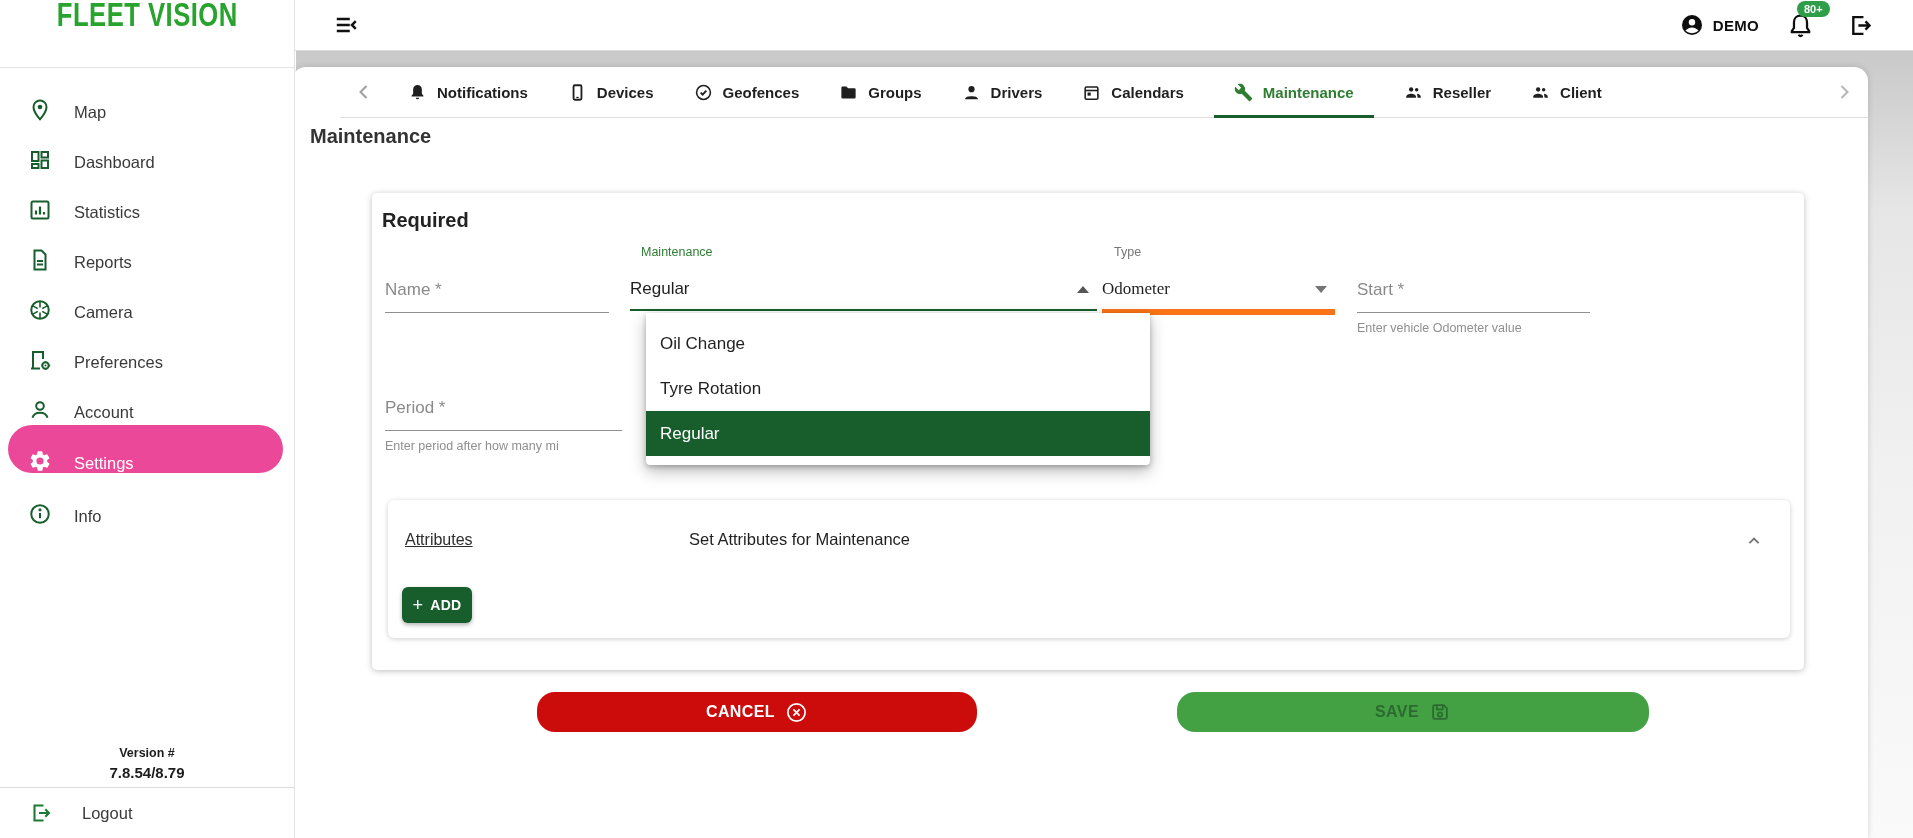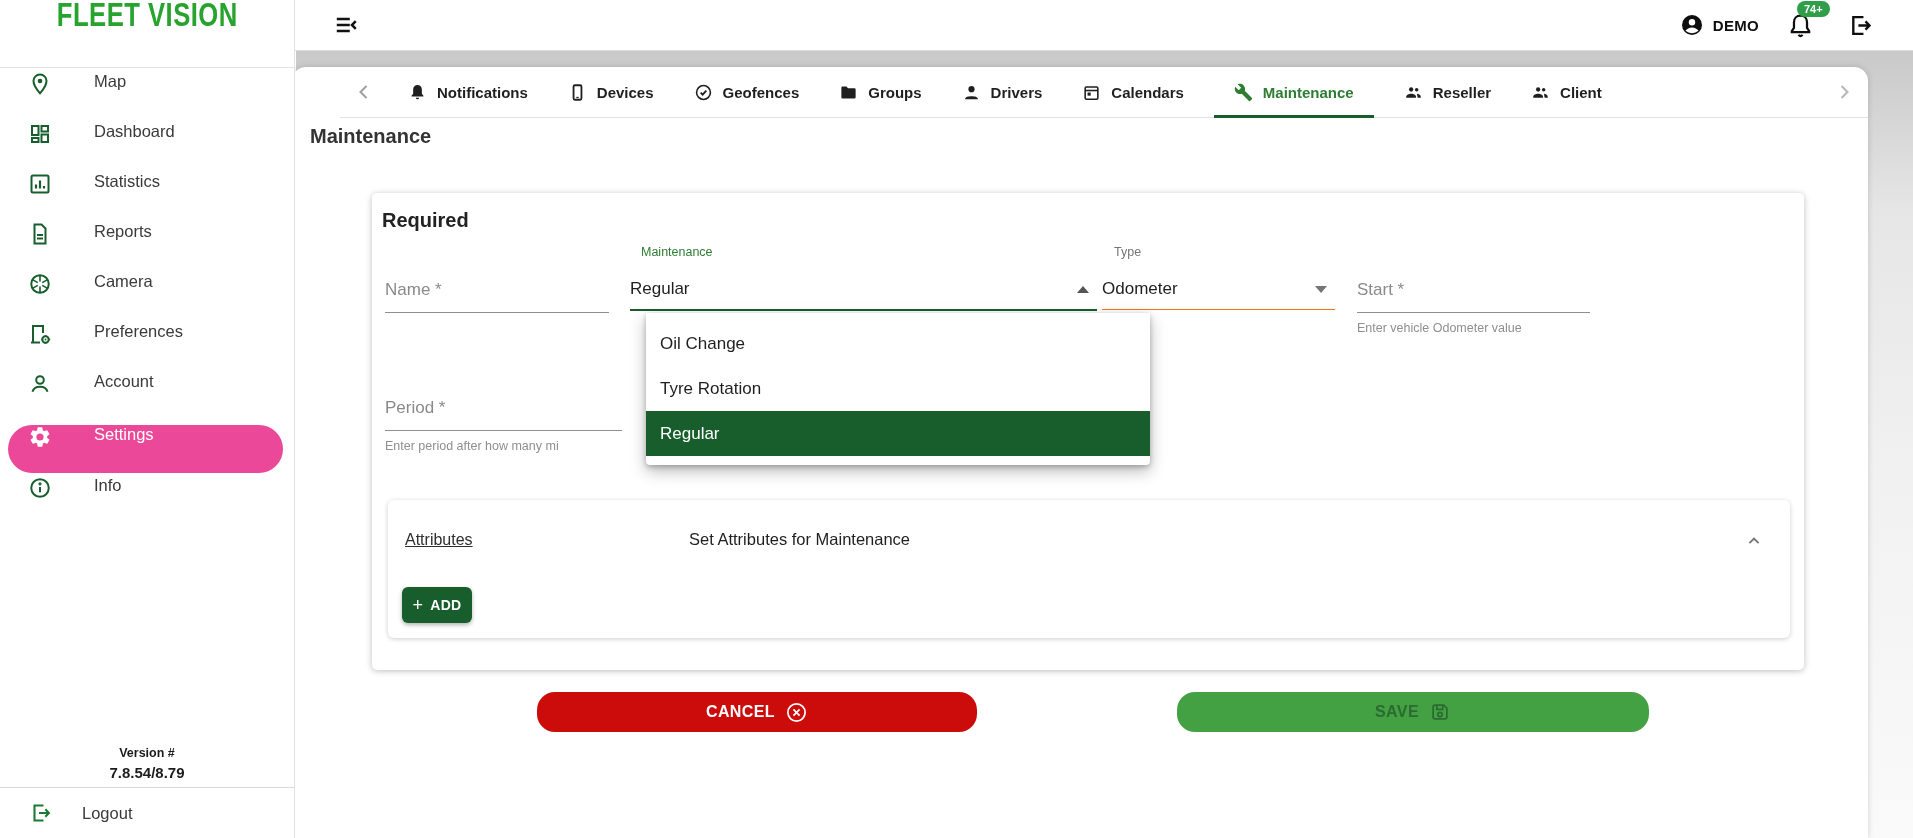--- a/index.html
+++ b/index.html
@@ -4,21 +4,21 @@
 <style>
   html,body{margin:0;padding:0;background:#fff;font-family:"Liberation Sans",sans-serif;}
   #app{position:relative;width:1913px;height:838px;overflow:hidden;background:#fff;}
   svg{display:block;}
 
   
   .sidebar{position:absolute;left:0;top:0;width:295px;height:838px;background:#fff;border-right:1px solid #e2e2e2;box-sizing:border-box;z-index:6;}
   .logo{height:67px;display:flex;align-items:flex-start;justify-content:center;border-bottom:1px solid #e3e3e3;}
   .logo span{font-size:27px;font-weight:800;letter-spacing:.5px;color:#28a32e;transform:scale(.95,1.22);display:inline-block;white-space:nowrap;}
   .menu{position:absolute;top:72px;left:0;right:0;}
-  .menu-item{display:flex;align-items:flex-start;height:50px;padding-left:28px;gap:42px;font-size:16.5px;color:#3a3a3a;cursor:pointer;box-sizing:border-box;}
+  .menu-item{display:flex;align-items:flex-end;height:50px;padding-left:28px;gap:22px;font-size:16.5px;color:#3a3a3a;cursor:pointer;box-sizing:border-box;}
   .menu-item .mi-icon{width:24px;height:24px;color:#175e2c;flex:0 0 24px;}
   .menu-item.active{background:#ec4899;color:#fff;border-radius:25px;margin:3px 11px 3px 8px;height:48px;padding-left:20px;}
   .menu-item.active .mi-icon{color:#fff;}
   .version-block{position:absolute;bottom:57px;left:0;right:0;text-align:center;color:#1c1c1c;}
   .version-label{font-size:12.5px;font-weight:700;}
   .version-value{font-size:15px;font-weight:700;margin-top:4px;}
   .bottom-divider{position:absolute;bottom:50px;left:0;right:0;border-top:1px solid #dadada;}
   .logout-item{position:absolute;bottom:0;left:0;right:0;height:50px;display:flex;align-items:center;padding-left:28px;gap:30px;font-size:16.5px;color:#3a3a3a;cursor:pointer;}
   .logout-item .mi-icon{width:24px;height:24px;color:#1d7a35;}
 
@@ -53,21 +53,21 @@
   .required-card{position:absolute;left:80px;top:126px;width:1432px;height:477px;background:#fff;border-radius:5px;box-shadow:0 1px 6px rgba(0,0,0,.26);}
   .req-title{position:absolute;left:10px;top:16px;font-size:20px;font-weight:700;color:#222;}
 
   .field{position:absolute;box-sizing:border-box;}
   .field input{width:100%;border:none;outline:none;background:transparent;font-family:"Liberation Sans",sans-serif;font-size:17px;color:#1f1f1f;padding:0 0 12px 0;border-bottom:1px solid #8f8f8f;box-sizing:border-box;}
   .field input::placeholder{color:#8a8a8a;opacity:1;}
   .label-sm{font-size:12.5px;margin-bottom:20px;}
   .label-green{color:#2e7d32;margin-left:11px;}
   .label-gray{color:#757575;margin-left:12px;}
   .select-control{display:flex;align-items:center;justify-content:space-between;font-size:17px;color:#1f1f1f;padding-bottom:10px;cursor:pointer;}
-  .underline-gray{border-bottom:1px solid #f97316;}
+  .underline-gray{border-bottom:6px solid #f97316;font-family:Liberation Serif, serif;}
   .underline-green{border-bottom:2px solid #175e2c;}
   .arr-up{width:0;height:0;border-left:6px solid transparent;border-right:6px solid transparent;border-bottom:7px solid #555;margin-right:8px;}
   .arr-down{width:0;height:0;border-left:6px solid transparent;border-right:6px solid transparent;border-top:7px solid #757575;margin-right:8px;}
   .hint{font-size:12.5px;color:#8f8f8f;margin-top:8px;}
 
   .dropdown{position:absolute;left:274px;top:120px;width:504px;background:#fff;padding:8px 0 9px 0;box-shadow:0 6px 16px rgba(0,0,0,.28),0 2px 5px rgba(0,0,0,.22);z-index:20;border-radius:0 0 4px 4px;}
   .option{height:45px;display:flex;align-items:center;padding-left:14px;font-size:17px;color:#1f1f1f;cursor:pointer;}
   .option.selected{background:#175e2c;color:#fff;}
 
   .attr-panel{position:absolute;left:16px;top:307px;width:1402px;height:138px;background:#fff;border-radius:6px;box-shadow:0 1px 5px rgba(0,0,0,.2);}
@@ -213,21 +213,21 @@
               <path d="M12 14.4c-2.7 0-5.1 1.3-6.5 3.4a9.96 9.96 0 0 0 13 0c-1.4-2.1-3.8-3.4-6.5-3.4z" fill="#fff"></path>
             </svg>
         </span>
         <span class="uc-label">DEMO</span>
       </div>
       <div class="bell-wrap">
         <svg viewBox="0 0 24 24" fill="none" stroke="currentColor" stroke-width="2">
             <path d="M12 3.2c-3.4 0-5.8 2.5-5.8 5.8v5.2L4.3 17v.8h15.4V17l-1.9-2.8V9c0-3.3-2.4-5.8-5.8-5.8z"></path>
             <path d="M10.3 20.3a1.9 1.9 0 0 0 3.4 0"></path>
           </svg>
-        <span class="badge">74+</span>
+        <span class="badge">80+</span>
       </div>
       <span class="top-exit">
         <svg viewBox="0 0 24 24" fill="none" stroke="currentColor" stroke-width="2.1">
             <path d="M15.5 4.5H6.5v15h9"></path>
             <path d="M11 12h9.5M17.3 8.3l3.6 3.7-3.6 3.7"></path>
           </svg>
       </span>
     </div>
   </div>
 

